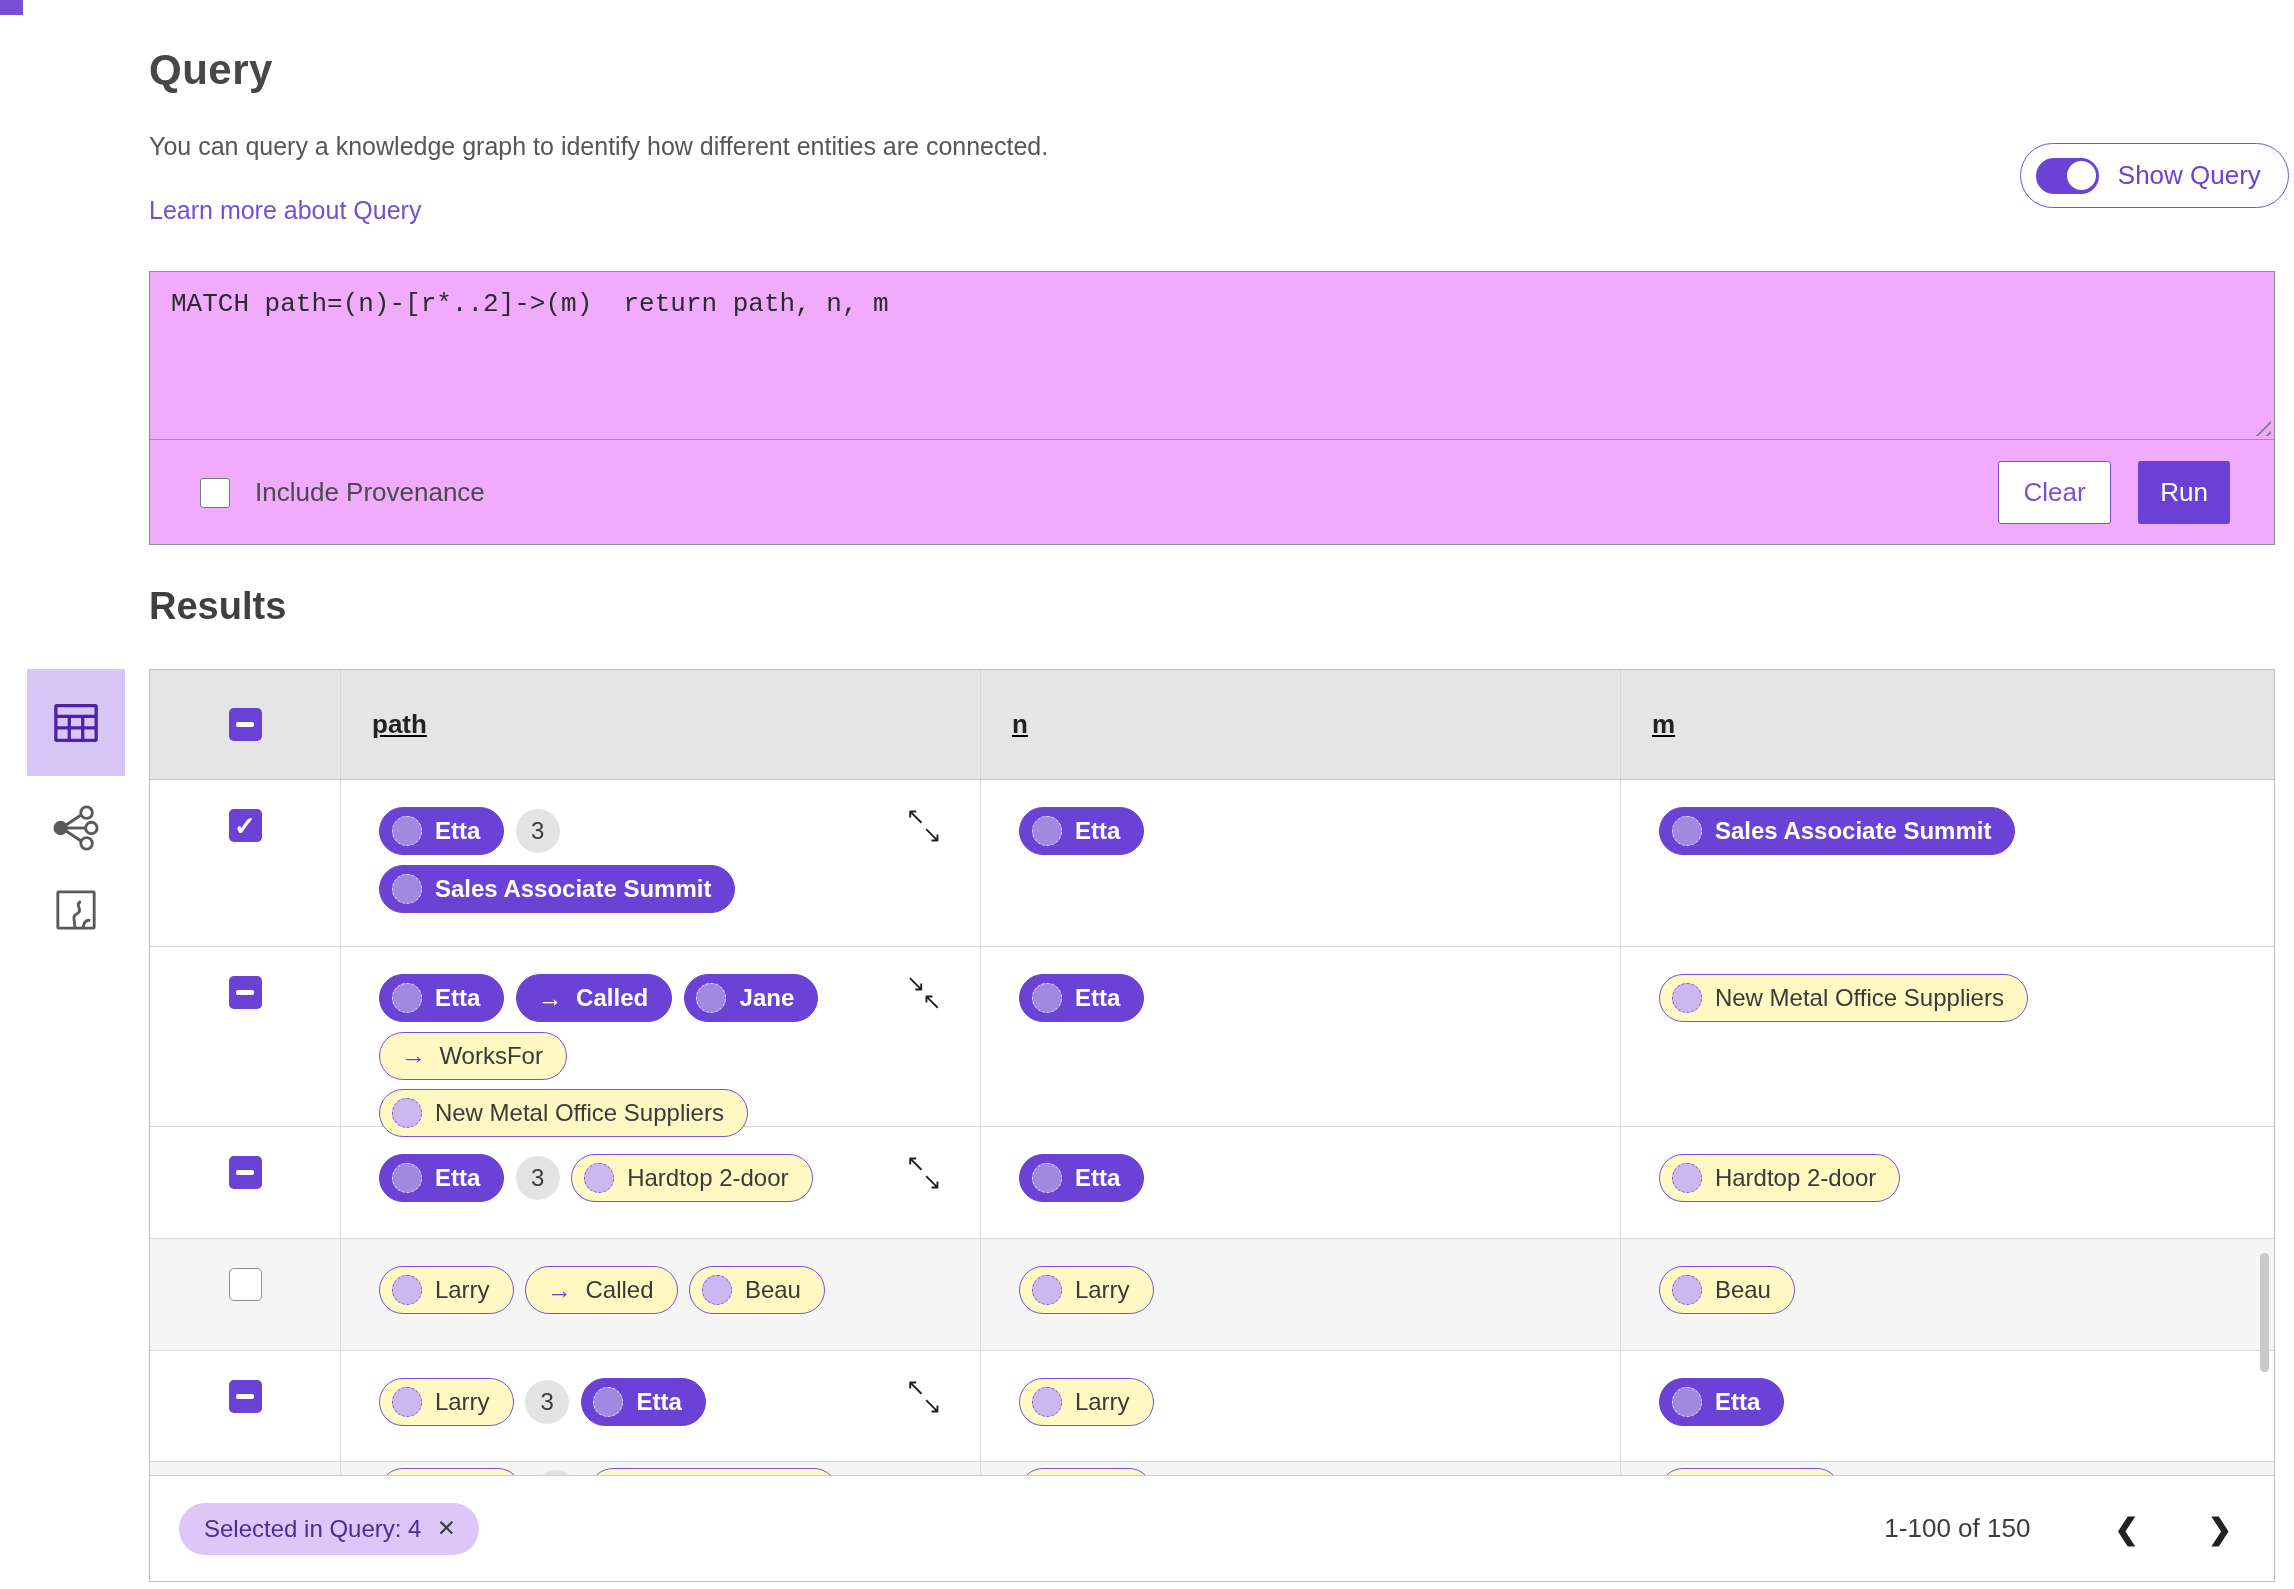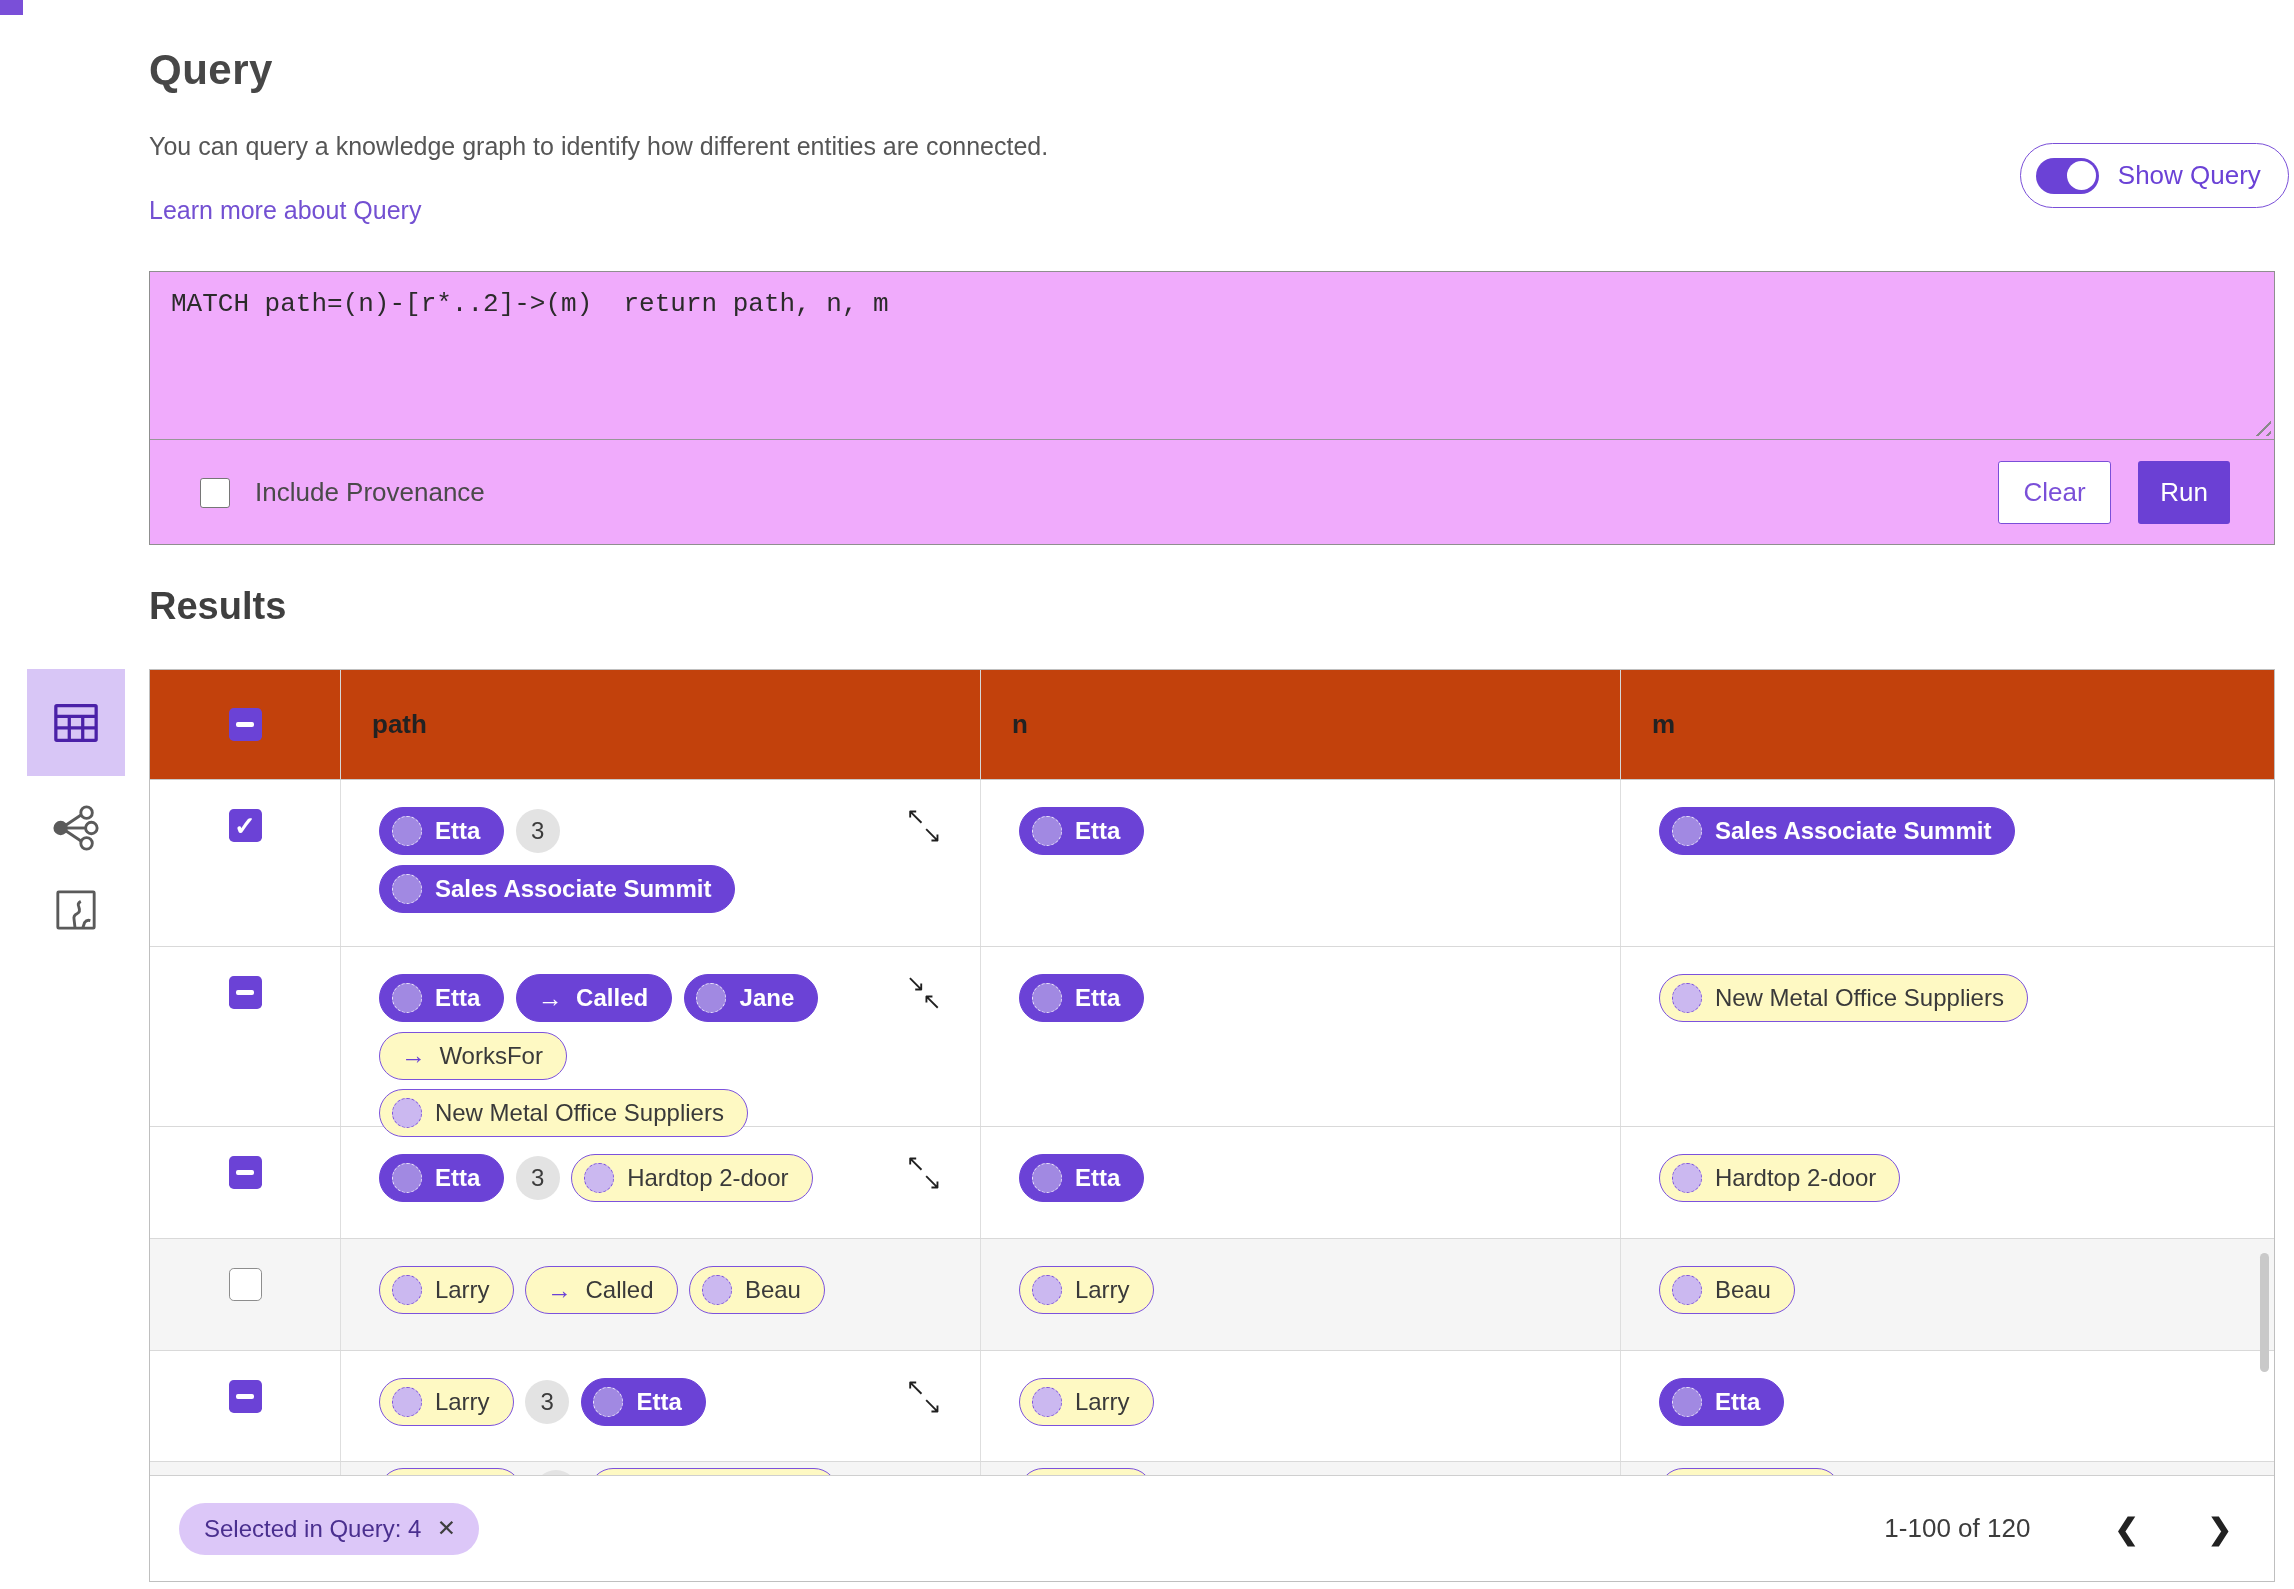--- a/index.html
+++ b/index.html
@@ -38,21 +38,21 @@
 
   
   .results-title { position:absolute; left:149px; top:585px; font-size:38px; font-weight:700; color:#3f3f3f; }
 
   .view-switcher { position:absolute; left:27px; top:669px; width:98px; }
   .view-btn { width:98px; height:107px; display:flex; align-items:center; justify-content:center; cursor:pointer; background:transparent; border:none; }
   .view-btn.active { background:#d8c6f6; }
   .view-btn + .view-btn { margin-top:21px; height:61px; }
 
   .results-table { position:absolute; left:149px; top:669px; width:2126px; height:913px; border:1px solid #bfbfbf; background:#fff; }
-  .thead { display:flex; height:110px; background:#c2410c; border-bottom:1px solid #c9c9c9; }
+  .thead { display:flex; height:110px; background:#e5e5e5; border-bottom:1px solid #c9c9c9;text-decoration:underline; }
   .th { display:flex; align-items:center; font-size:26px; font-weight:700; color:#222; border-right:1px solid #d6d6d6; padding-left:31px; }
   .col-select { width:191px; flex:0 0 auto; justify-content:center; padding-left:0; }
   .col-path { width:640px; flex:0 0 auto; position:relative; }
   .col-n { width:640px; flex:0 0 auto; }
   .col-m { flex:1 1 auto; border-right:none !important; }
 
   .tbody { position:relative; height:696px; overflow:hidden; }
   .trow { display:flex; border-bottom:1px solid #d9d9d9; background:#fff; }
   .trow.shade { background:#f5f5f5; }
   .trow .td { border-right:1px solid #dedede; }
@@ -462,21 +462,21 @@
       </div>
 
     <div class="scroll-thumb"></div>
 
     <div class="tfoot">
       <span class="chip">
         <span>Selected in Query: 4</span>
         <span class="x">✕</span>
       </span>
       <span class="pager">
-        <span class="range">1-100 of 120</span>
+        <span class="range">1-100 of 150</span>
         <button class="chev prev">❮</button>
         <button class="chev next">❯</button>
       </span>
     </div>
   </div>
 
 </div>
 
 
 </body></html>

